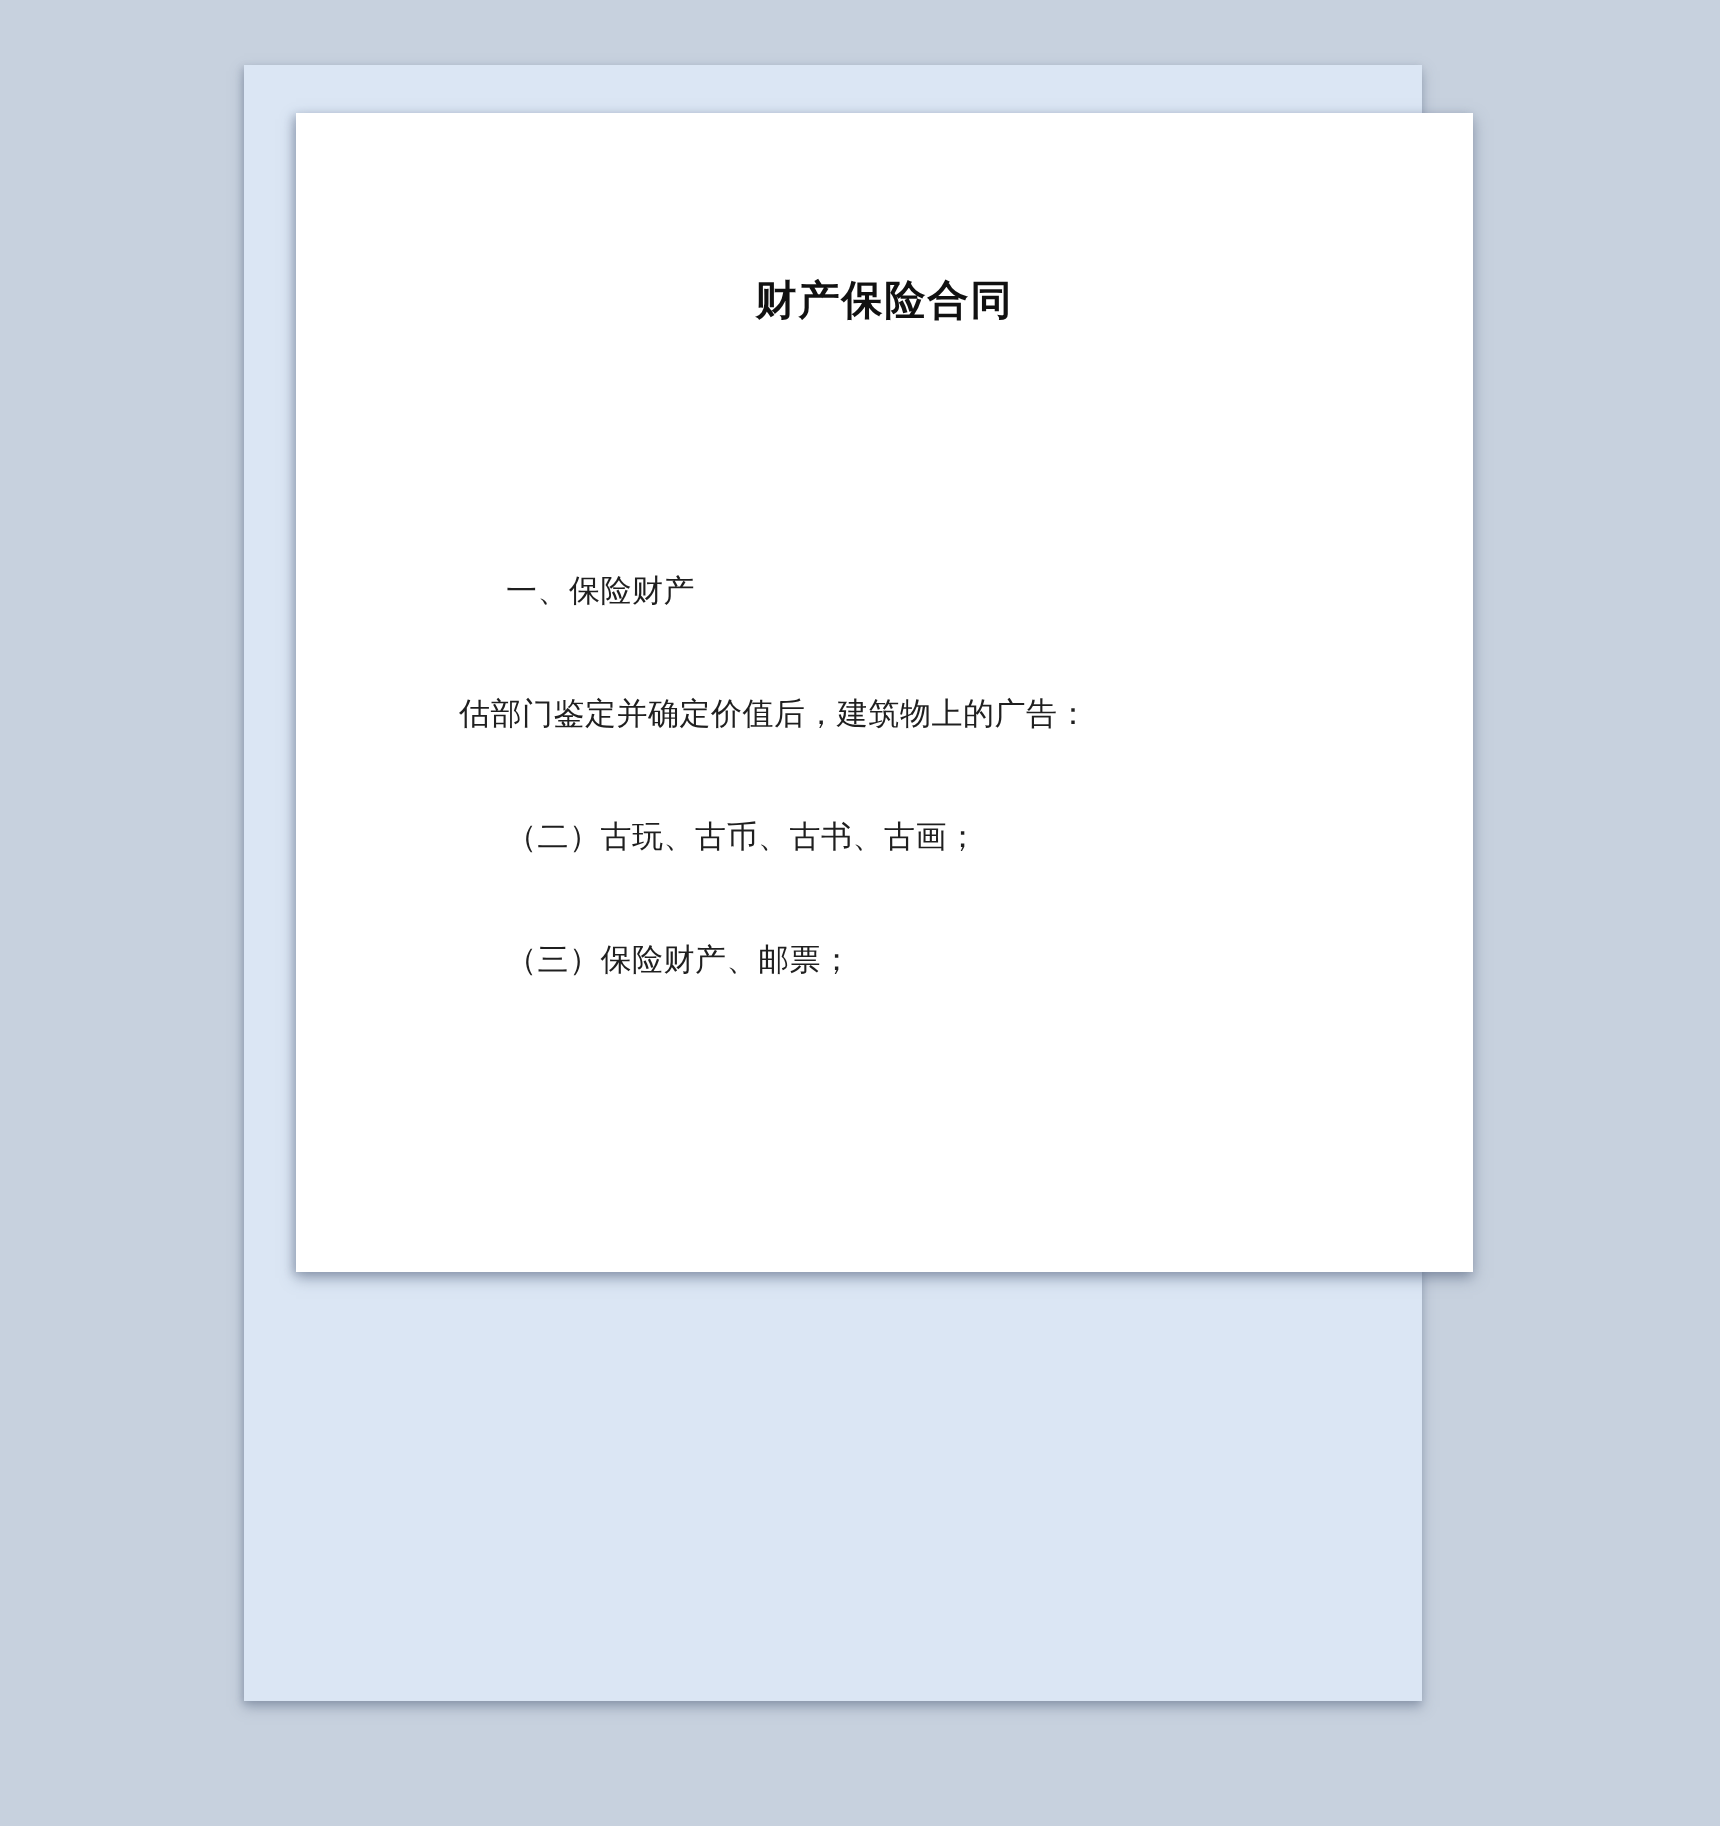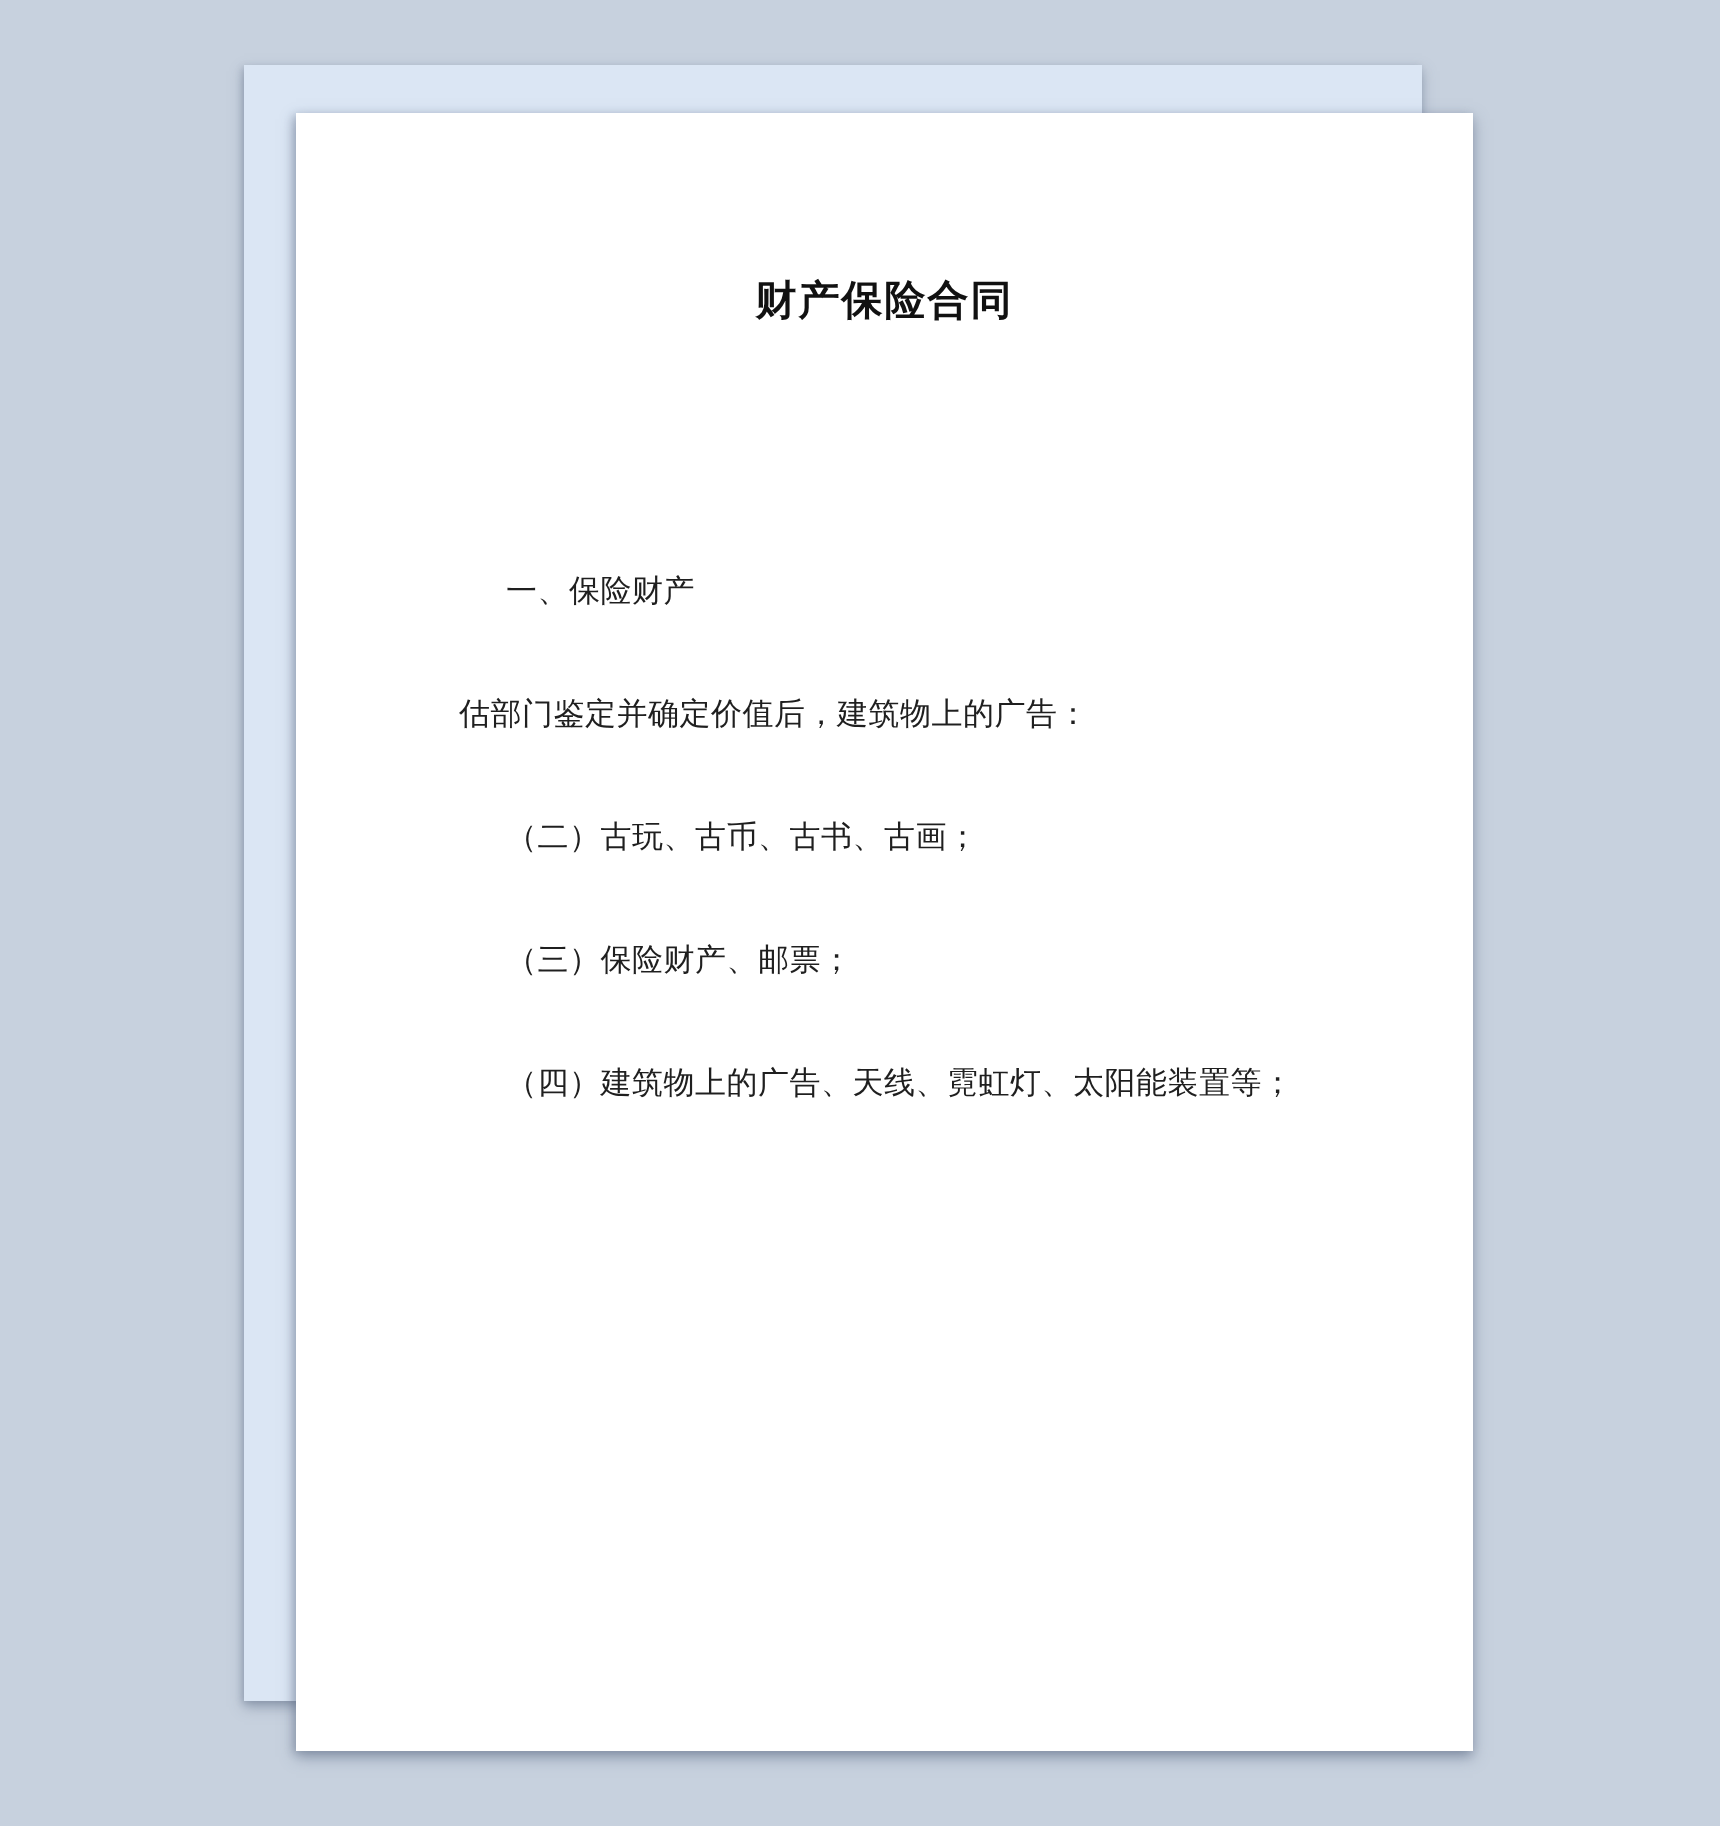--- a/index.html
+++ b/index.html
@@ -22,21 +22,21 @@
     top: 65px;
     width: 1178px;
     height: 1636px;
     background: #dbe6f4;
     box-shadow: 0 6px 12px rgba(96, 110, 136, 0.50), -2px 2px 6px rgba(96, 110, 136, 0.25);
   }
   .front-page {
     left: 296px;
     top: 113px;
     width: 1177px;
-    height: 1638px;
+    height: 1159px;
     background: #ffffff;
     box-sizing: border-box;
     padding: 0 163px;
     overflow: hidden;
     box-shadow: 0 6px 14px rgba(90, 104, 130, 0.55), -3px 2px 8px rgba(90, 104, 130, 0.28);
   }
   .doc-title {
     margin: 162px 0 0 0;
     text-align: center;
     font-family: "Liberation Sans", "DejaVu Sans", sans-serif;
@@ -76,18 +76,15 @@
         </div>
         <div class="para">
           <div class="line">估部门鉴定并确定价值后，建筑物上的广告：</div>
         </div>
         <div class="para">
           <div class="line first">（二）古玩、古币、古书、古画；</div>
         </div>
         <div class="para">
           <div class="line first">（三）保险财产、邮票；</div>
         </div>
-        <div class="para">
-          <div class="line first">（四）建筑物上的广告、天线、霓虹灯、太阳能装置等；</div>
-        </div>
       </div>
   </div>
 </div>
 
 </body></html>

